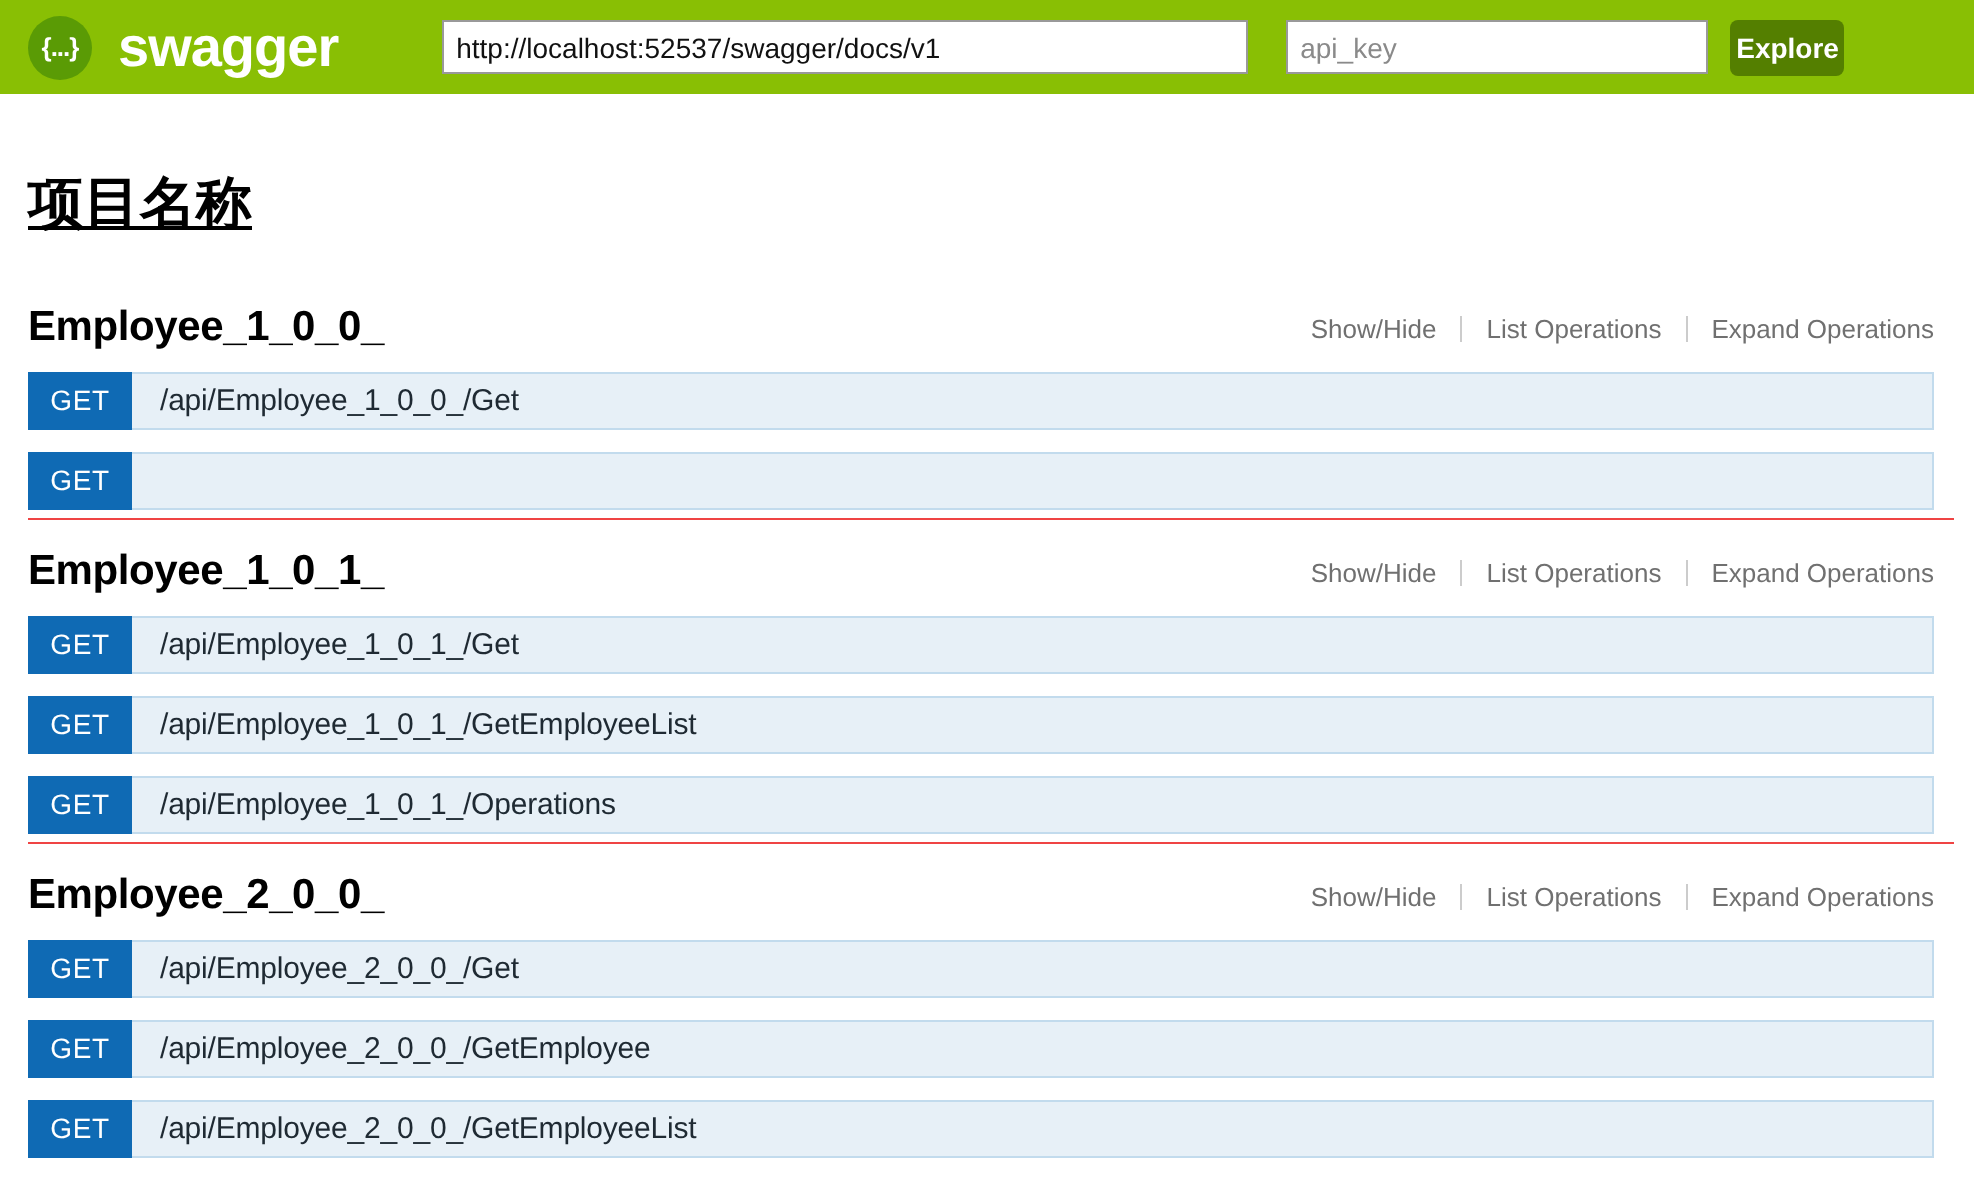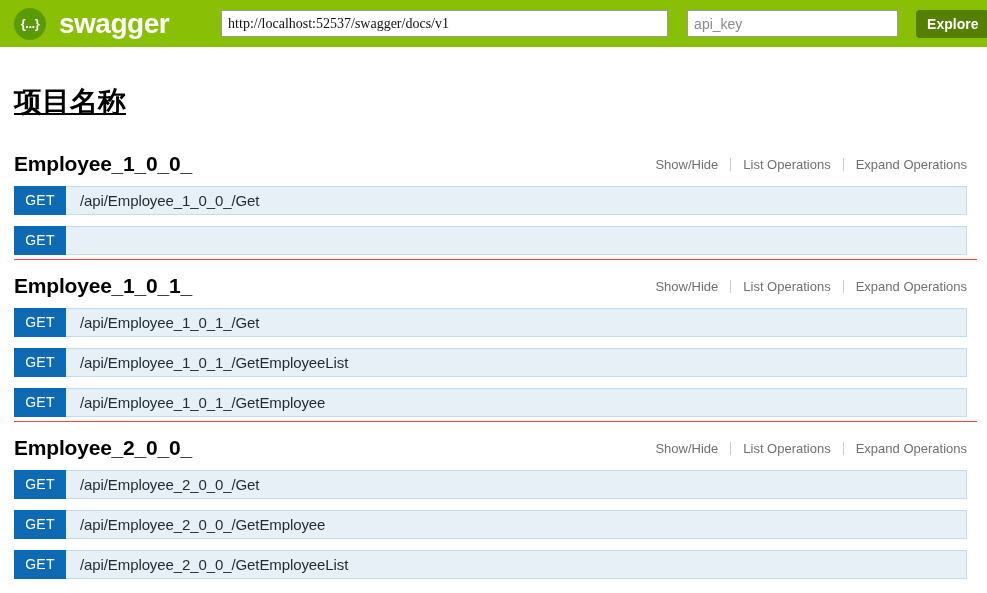--- a/index.html
+++ b/index.html
@@ -63,35 +63,34 @@
     border: 1px solid #999999;
     background: #ffffff;
     font-family: "Liberation Sans", sans-serif;
     font-size: 14px;
     color: #111111;
     padding: 0 6px;
     outline: none;
     border-radius: 0;
   }
   #input-baseurl {
-    width: 447px;
-    font-family: Liberation Serif, serif;
+    width: 403px;
   }
   #input-apikey {
     width: 211px;
     margin-left: 19px;
   }
   .topbar-input::placeholder {
     color: #8a8a8a;
     opacity: 1;
   }
   #explore-button {
-    margin-left: 18px;
+    margin-left: 11px;
     height: 28px;
-    padding: 0 11px;
+    padding: 0 3px;
     background: #547f00;
     border: none;
     border-radius: 4px;
     color: #ffffff;
     font-family: "Liberation Sans", sans-serif;
     font-size: 14px;
     font-weight: bold;
     cursor: pointer;
     line-height: 28px;
   }
@@ -249,21 +248,21 @@
           <div class="endpoint-row">
             <div class="http-method">GET</div>
             <div class="endpoint-path">/api/Employee_1_0_1_/Get</div>
           </div>
           <div class="endpoint-row">
             <div class="http-method">GET</div>
             <div class="endpoint-path">/api/Employee_1_0_1_/GetEmployeeList</div>
           </div>
           <div class="endpoint-row">
             <div class="http-method">GET</div>
-            <div class="endpoint-path">/api/Employee_1_0_1_/GetEmployee</div>
+            <div class="endpoint-path">/api/Employee_1_0_1_/Operations</div>
           </div>
         </div>
       </div>
       <div class="resource">
         <div class="resource-head">
           <div class="resource-title">Employee_2_0_0_</div>
           <div class="resource-options">
             <a>Show/Hide</a>
             <span class="opt-sep"></span>
             <a>List Operations</a>

